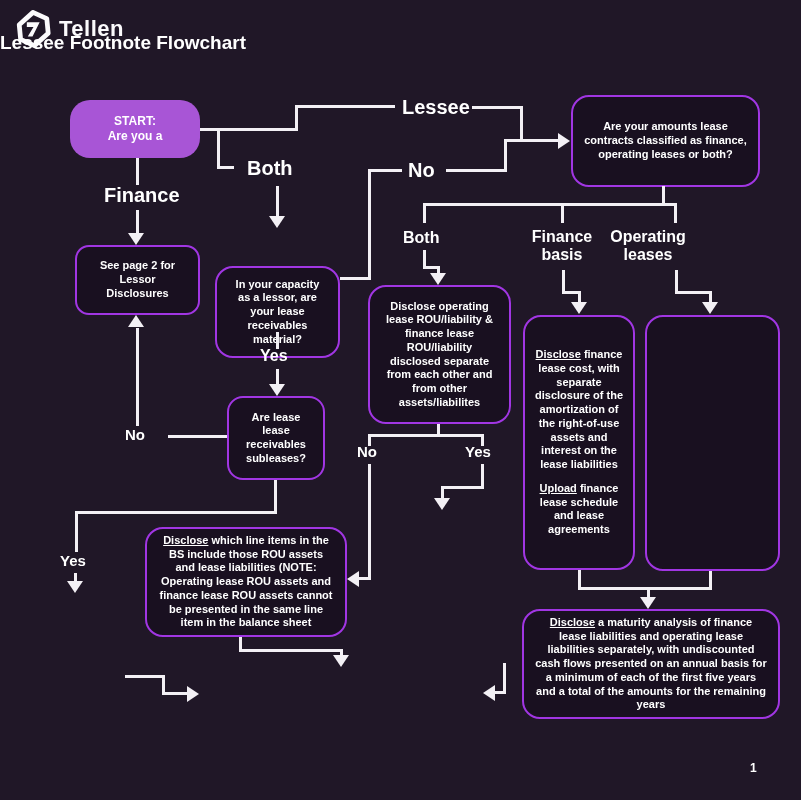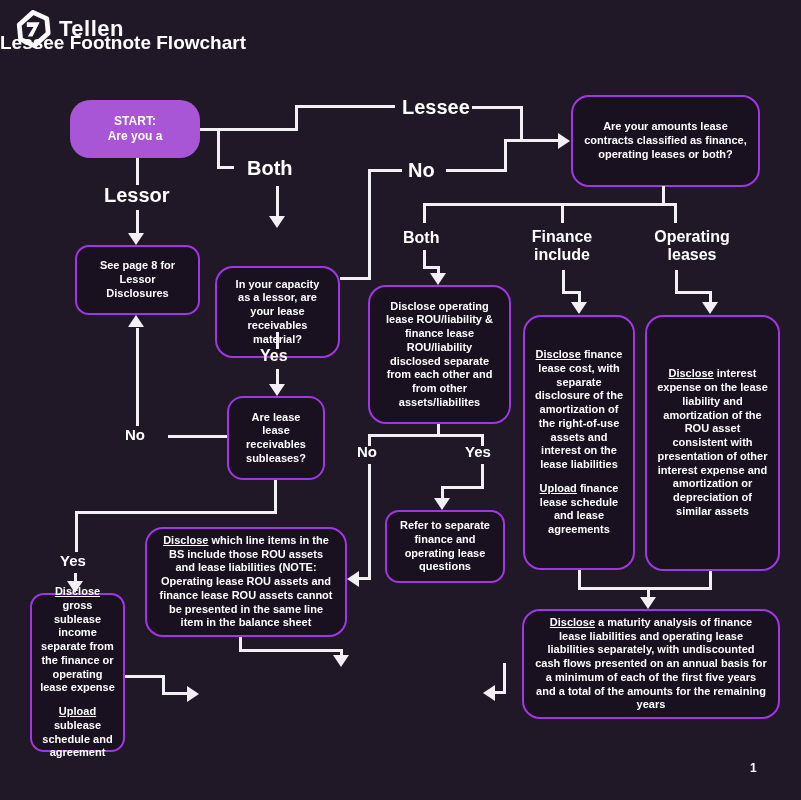--- a/index.html
+++ b/index.html
@@ -59,69 +59,61 @@
   <div class="node fill" style="left:70px;top:100px;width:130px;height:58px;border-radius:20px;font-size:12px;">
     <span>START:</span>
     <span>Are you a</span>
   </div>
 
   <div class="node" style="left:571px;top:95px;width:189px;height:92px;">
     <span>Are your amounts lease contracts classified as finance, operating leases or both?</span>
   </div>
 
   <div class="node" style="left:75px;top:245px;width:125px;height:70px;border-radius:14px;padding:6px 18px;">
-    <span>See page 8 for Lessor Disclosures</span>
+    <span>See page 2 for Lessor Disclosures</span>
   </div>
 
   <div class="node" style="left:215px;top:228px;width:125px;height:92px;margin-top:38px;">
     <span>In your capacity as a lessor, are your lease receivables material?</span>
   </div>
 
   <div class="node" style="left:227px;top:396px;width:98px;height:84px;border-radius:16px;padding:6px 8px;">
     <span>Are lease lease receivables subleases?</span>
   </div>
 
   <div class="node" style="left:368px;top:285px;width:143px;height:139px;">
     <span>Disclose operating lease ROU/liability &amp; finance lease ROU/liability disclosed separate from each other and from other assets/liabilites</span>
   </div>
 
   <div class="node" style="left:523px;top:315px;width:112px;height:255px;padding:6px 9px;">
     <p><span class="u">Disclose</span><span> finance lease cost, with separate disclosure of the amortization of the right-of-use assets and interest on the lease liabilities</span></p>
     <p><span class="u">Upload</span><span> finance lease schedule and lease agreements</span></p>
   </div>
 
   <div class="node" style="left:645px;top:315px;width:135px;height:256px;padding:6px 10px;">
-    <p><span class="u">Disclose</span><span> interest expense on the lease liability and amortization of the ROU asset consistent with presentation of other interest expense and amortization or depreciation of similar assets</span></p>
   </div>
 
-  <div class="node" style="left:385px;top:510px;width:120px;height:73px;border-radius:14px;">
-    <span>Refer to separate finance and operating lease questions</span>
-  </div>
 
   <div class="node" style="left:145px;top:527px;width:202px;height:110px;">
     <span><span class="u">Disclose</span><span> which line items in the BS include those ROU assets and lease liabilities (NOTE: Operating lease ROU assets and finance lease ROU assets cannot be presented in the same line item in the balance sheet</span></span>
   </div>
 
-  <div class="node" style="left:30px;top:593px;width:95px;height:159px;border-radius:14px;padding:6px 7px;">
-    <p><span class="u">Disclose</span><span> gross sublease income separate from the finance or operating lease expense</span></p>
-    <p><span class="u">Upload</span><span> sublease schedule and agreement</span></p>
-  </div>
 
 
   <div class="node" style="left:522px;top:609px;width:258px;height:110px;">
     <span><span class="u">Disclose</span><span> a maturity analysis of finance lease liabilities and operating lease liabilities separately, with undiscounted cash flows presented on an annual basis for a minimum of each of the first five years and a total of the amounts for the remaining years</span></span>
   </div>
 
   <div class="flabel big" style="left:402px;top:96px;">Lessee</div>
-  <div class="flabel big" style="left:104px;top:184px;">Lessor</div>
+  <div class="flabel big" style="left:104px;top:184px;">Finance</div>
   <div class="flabel big" style="left:247px;top:157px;">Both</div>
   <div class="flabel big" style="left:408px;top:159px;">No</div>
   <div class="flabel mid" style="left:403px;top:229px;">Both</div>
-  <div class="flabel mid ctr" style="left:521px;top:228px;width:82px;">Finance include</div>
-  <div class="flabel mid ctr" style="left:648px;top:228px;width:88px;">Operating leases</div>
+  <div class="flabel mid ctr" style="left:521px;top:228px;width:82px;">Finance basis</div>
+  <div class="flabel mid ctr" style="left:604px;top:228px;width:88px;">Operating leases</div>
   <div class="flabel mid" style="left:260px;top:347px;">Yes</div>
   <div class="flabel sml" style="left:357px;top:443px;">No</div>
   <div class="flabel sml" style="left:465px;top:443px;">Yes</div>
   <div class="flabel sml" style="left:125px;top:426px;">No</div>
   <div class="flabel sml" style="left:60px;top:552px;">Yes</div>
 
   <i class="hl" style="left:200px;top:128px;width:97px;"></i>
   <i class="hl" style="left:295px;top:105px;width:100px;"></i>
   <i class="hl" style="left:472px;top:106px;width:50px;"></i>
   <i class="hl" style="left:504px;top:139px;width:54px;"></i>

